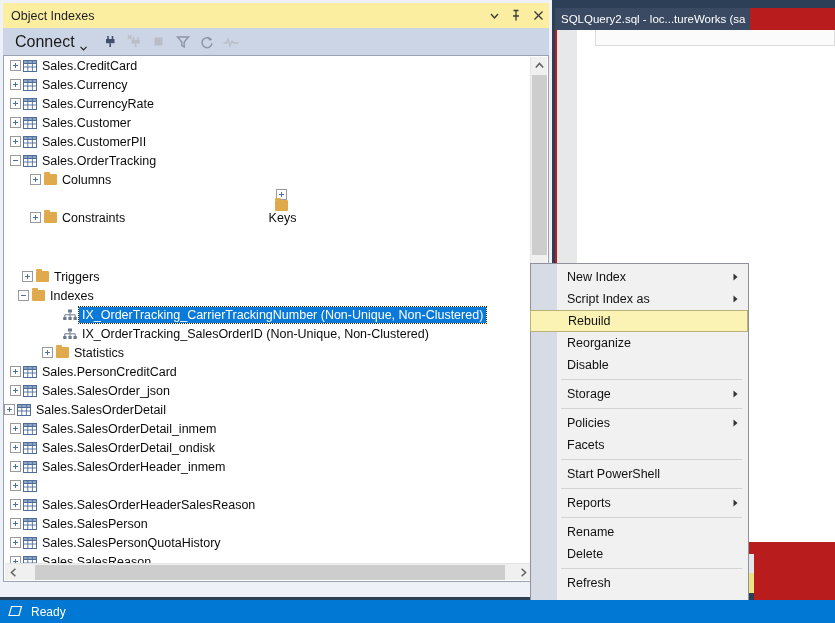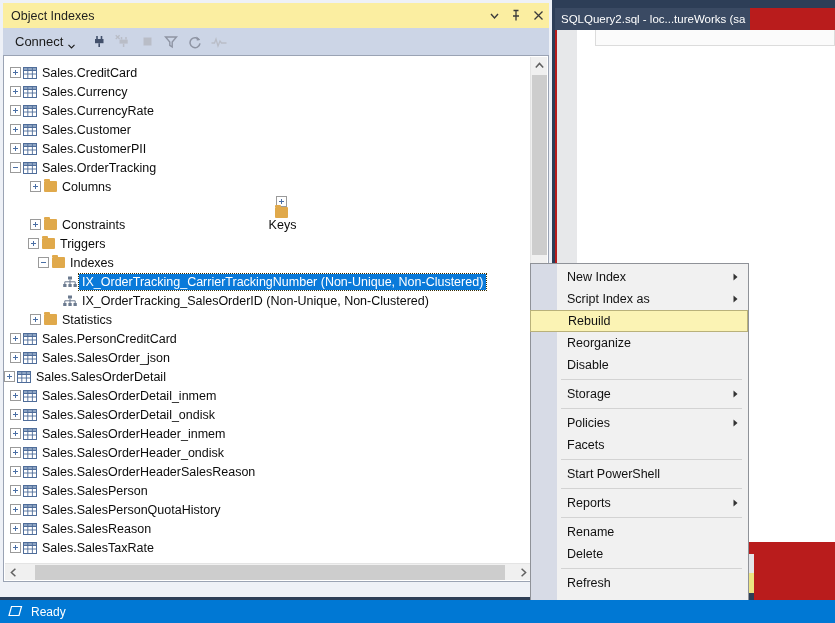--- a/index.html
+++ b/index.html
@@ -83,37 +83,37 @@
     justify-content: center; color: #3b3b3b; cursor: default;
   }
   .oe-titlebtn svg { display: block; }
 
   .oe-toolbar {
     position: absolute; left: 3px; top: 28px; width: 546px; height: 27px;
     background: #ccd5e6;
     display: flex; align-items: center; padding-left: 8px;
   }
   .connect-btn {
-    font-size: 13px; color: #1a1a1a; display: flex; align-items: flex-end;
+    font-size: 16px; color: #1a1a1a; display: flex; align-items: flex-end;
     gap: 5px; padding: 2px 4px; cursor: default; white-space: nowrap;
   }
   .tb-icon {
     width: 24px; height: 22px; display: flex; align-items: center;
     justify-content: center; cursor: default;
   }
   .tb-icon.first { margin-left: 8px; }
 
   .oe-tree-outer {
     position: absolute; left: 3px; top: 55px; width: 546px; height: 527px;
     background: #ffffff;
     border: 1px solid #9aa3b4;
     overflow: hidden;
   }
   .oe-tree {
-    position: absolute; left: 0; top: 7px; width: 528px; height: 520px;
+    position: absolute; left: 0; top: 0; width: 528px; height: 520px;
     overflow: hidden;
   }
 
   .trow {
     position: relative; height: 19px; display: flex; align-items: center;
     white-space: nowrap; font-size: 12.5px; color: #0c0c0c;
     cursor: default;
   }
   .exp {
     width: 11px; height: 11px; border: 1px solid #9a9a9a; background: #fff;
@@ -388,28 +388,28 @@
             </span>
             <span class="tlabel">Keys</span>
           </div>
           <div class="trow" style="padding-left: 26px;">
             <span class="exp plus"></span>
             <span class="ticon">
               <span class="folder"></span>
             </span>
             <span class="tlabel">Constraints</span>
           </div>
-          <div class="trow" style="padding-left: 24px;">
+          <div class="trow" style="padding-left: 18px; margin-top: 40px;">
             <span class="exp plus"></span>
             <span class="ticon">
               <span class="folder"></span>
             </span>
             <span class="tlabel">Triggers</span>
           </div>
-          <div class="trow" style="padding-left: 34px;">
+          <div class="trow" style="padding-left: 14px;">
             <span class="exp"></span>
             <span class="ticon">
               <span class="folder"></span>
             </span>
             <span class="tlabel">Indexes</span>
           </div>
           <div class="trow selected" style="padding-left: 46px;">
             <span class="exp-spacer"></span>
             <span class="ticon">
               <svg class="idxicon" width="14" height="12" viewBox="0 0 14 12">
@@ -428,21 +428,21 @@
               <svg class="idxicon" width="14" height="12" viewBox="0 0 14 12">
                 <rect x="5" y="0.5" width="4" height="3" fill="#6b7a8f"></rect>
                 <path d="M7 3.5 L7 5.8 M1.8 5.8 L12.2 5.8 M1.8 5.8 L1.8 8 M7 5.8 L7 8 M12.2 5.8 L12.2 8" stroke="#6b7a8f" stroke-width="1"></path>
                 <rect x="0.2" y="8" width="3.3" height="3" fill="#6b7a8f"></rect>
                 <rect x="5.4" y="8" width="3.3" height="3" fill="#6b7a8f"></rect>
                 <rect x="10.5" y="8" width="3.3" height="3" fill="#6b7a8f"></rect>
               </svg>
             </span>
             <span class="tlabel">IX_OrderTracking_SalesOrderID (Non-Unique, Non-Clustered)</span>
           </div>
-          <div class="trow" style="padding-left: 26px;">
+          <div class="trow" style="padding-left: 26px; margin-left: 12px;">
             <span class="exp plus"></span>
             <span class="ticon">
               <span class="folder"></span>
             </span>
             <span class="tlabel">Statistics</span>
           </div>
           <div class="trow" style="padding-left: 6px;">
             <span class="exp plus"></span>
             <span class="ticon">
               <svg class="tblicon" width="14" height="12" viewBox="0 0 14 12">
@@ -510,21 +510,20 @@
           </div>
           <div class="trow" style="padding-left: 6px;">
             <span class="exp plus"></span>
             <span class="ticon">
               <svg class="tblicon" width="14" height="12" viewBox="0 0 14 12">
                 <rect x="0.5" y="0.5" width="13" height="11" fill="#ffffff" stroke="#4f6d9a" stroke-width="1"></rect>
                 <rect x="0.5" y="0.5" width="13" height="3" fill="#8fa6c4" stroke="#4f6d9a" stroke-width="1"></rect>
                 <path d="M4.8 0.5 L4.8 11.5 M9.4 0.5 L9.4 11.5 M0.5 7 L13.5 7" stroke="#4f6d9a" stroke-width="0.9"></path>
               </svg>
             </span>
-            <span class="tlabel">Sales.SalesOrderHeader_ondisk</span>
           </div>
           <div class="trow" style="padding-left: 6px;">
             <span class="exp plus"></span>
             <span class="ticon">
               <svg class="tblicon" width="14" height="12" viewBox="0 0 14 12">
                 <rect x="0.5" y="0.5" width="13" height="11" fill="#ffffff" stroke="#4f6d9a" stroke-width="1"></rect>
                 <rect x="0.5" y="0.5" width="13" height="3" fill="#8fa6c4" stroke="#4f6d9a" stroke-width="1"></rect>
                 <path d="M4.8 0.5 L4.8 11.5 M9.4 0.5 L9.4 11.5 M0.5 7 L13.5 7" stroke="#4f6d9a" stroke-width="0.9"></path>
               </svg>
             </span>

